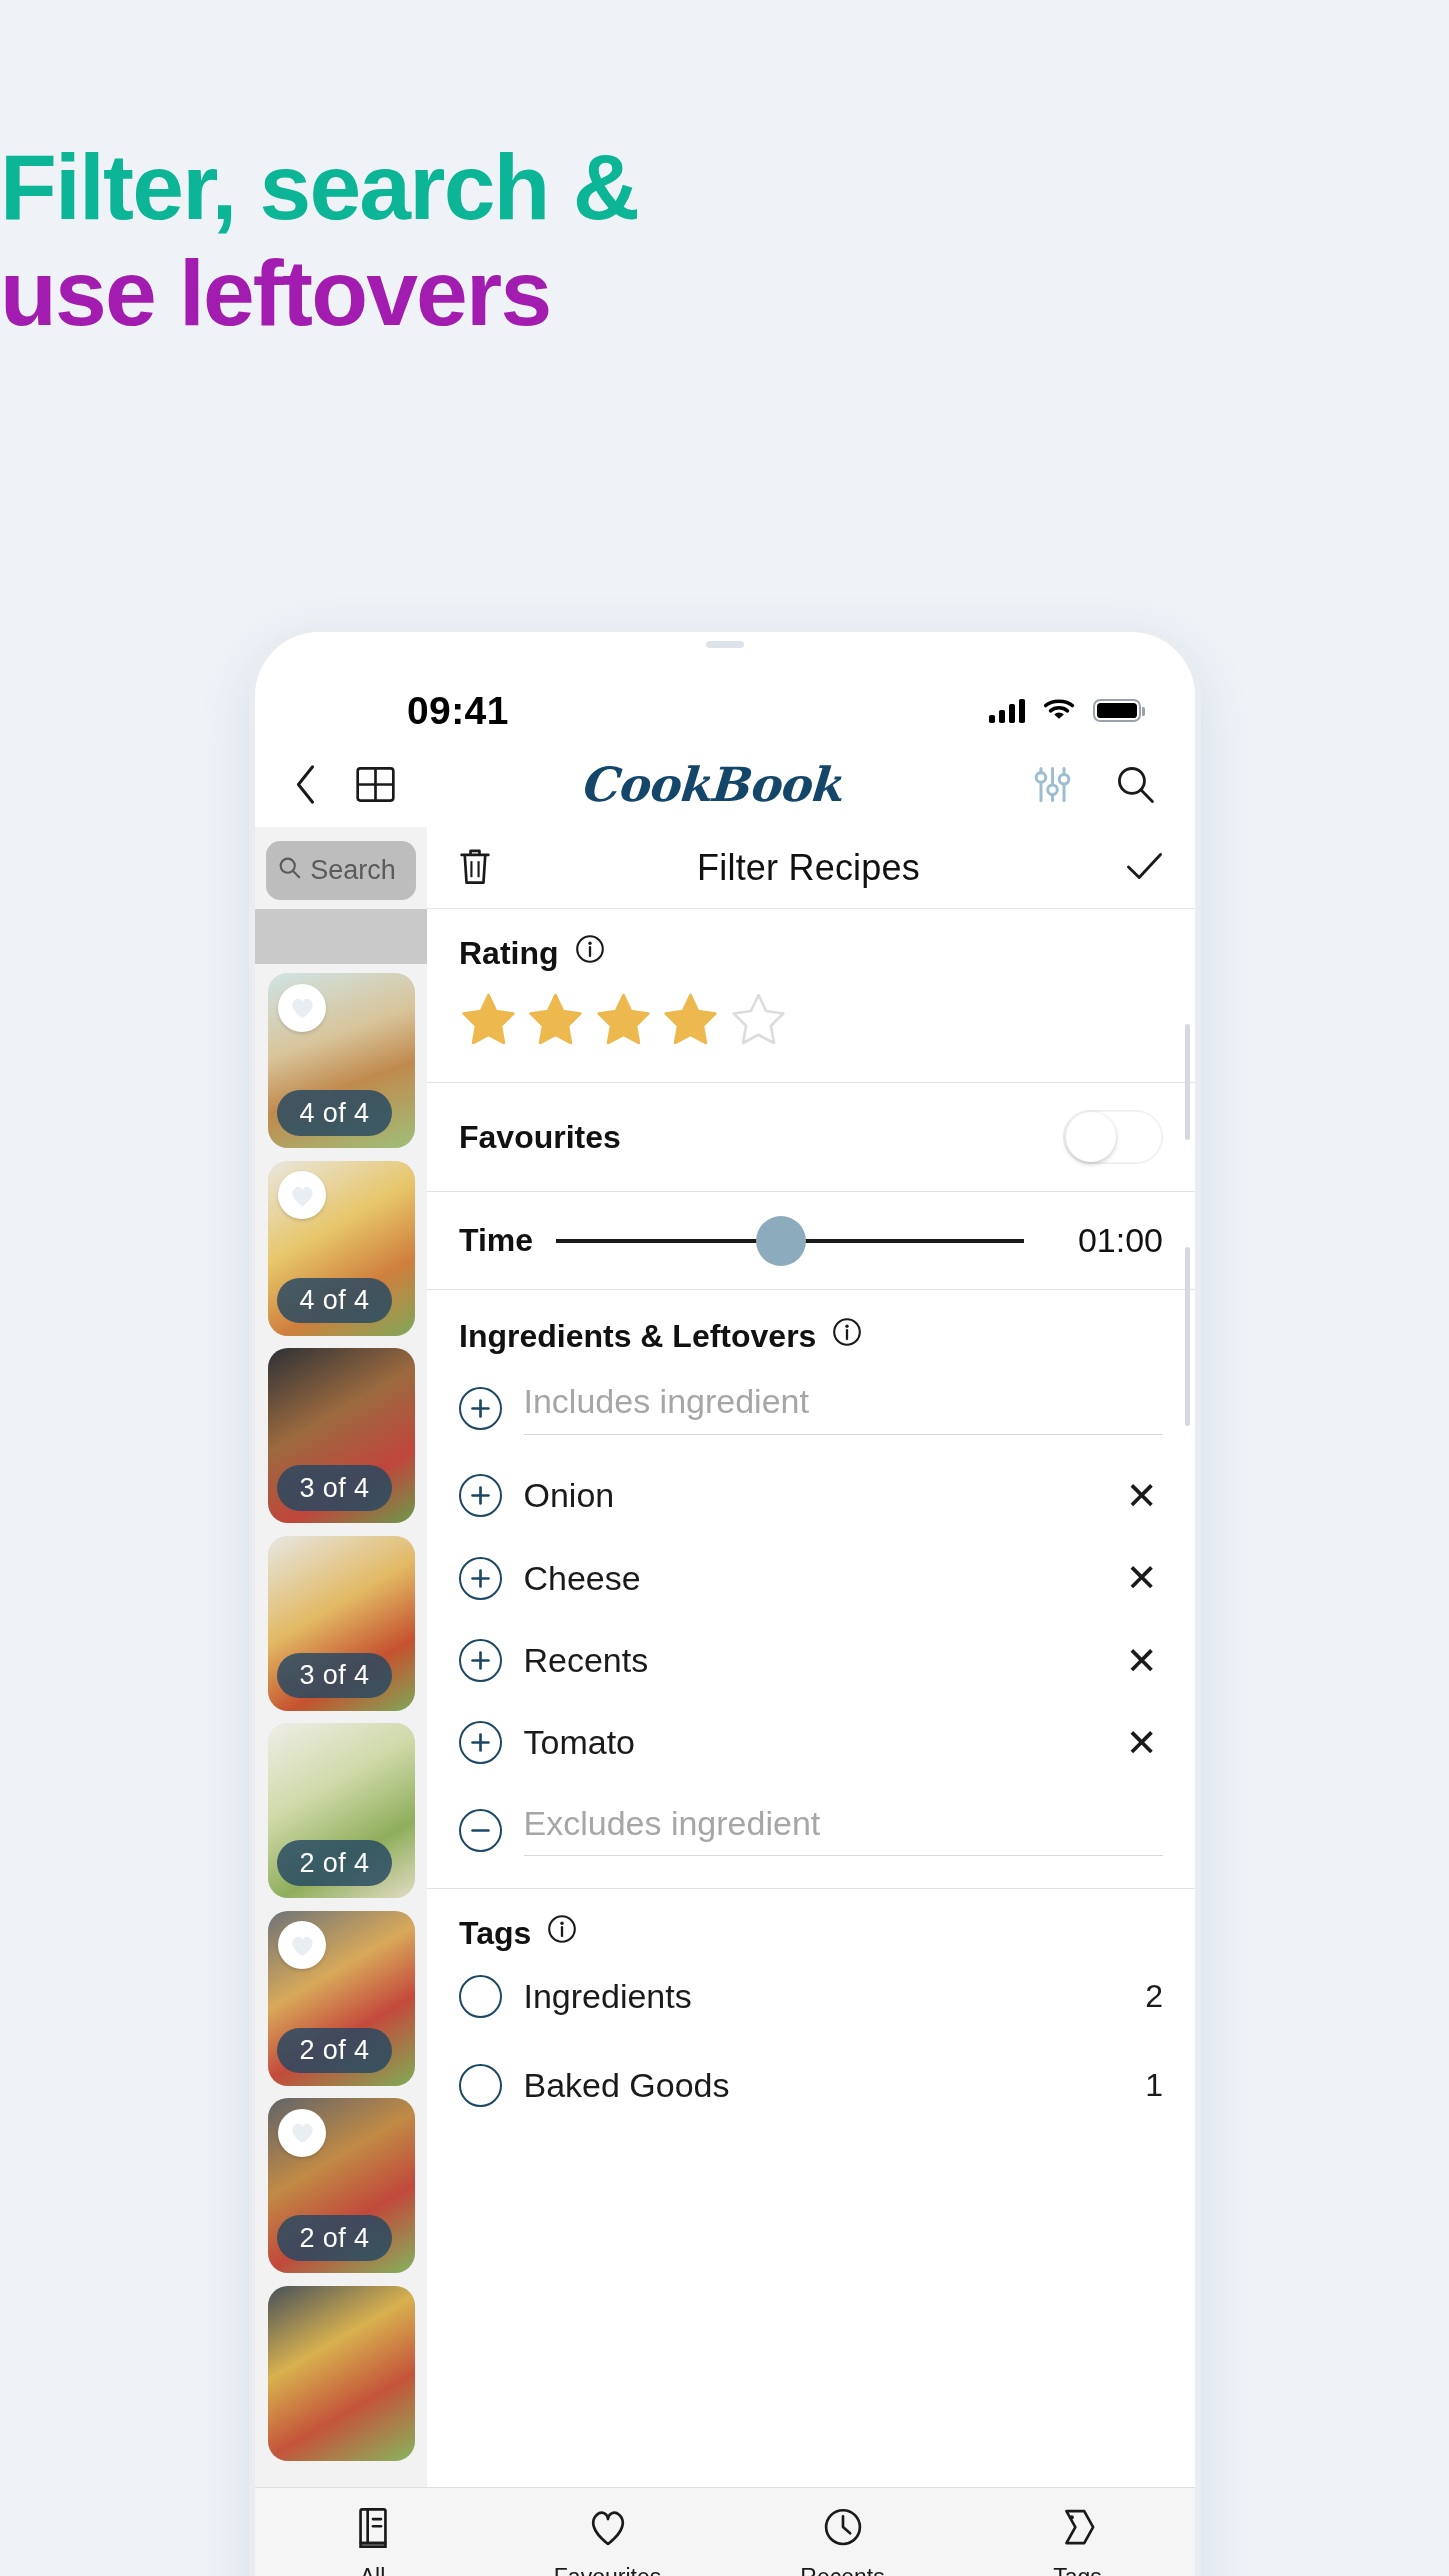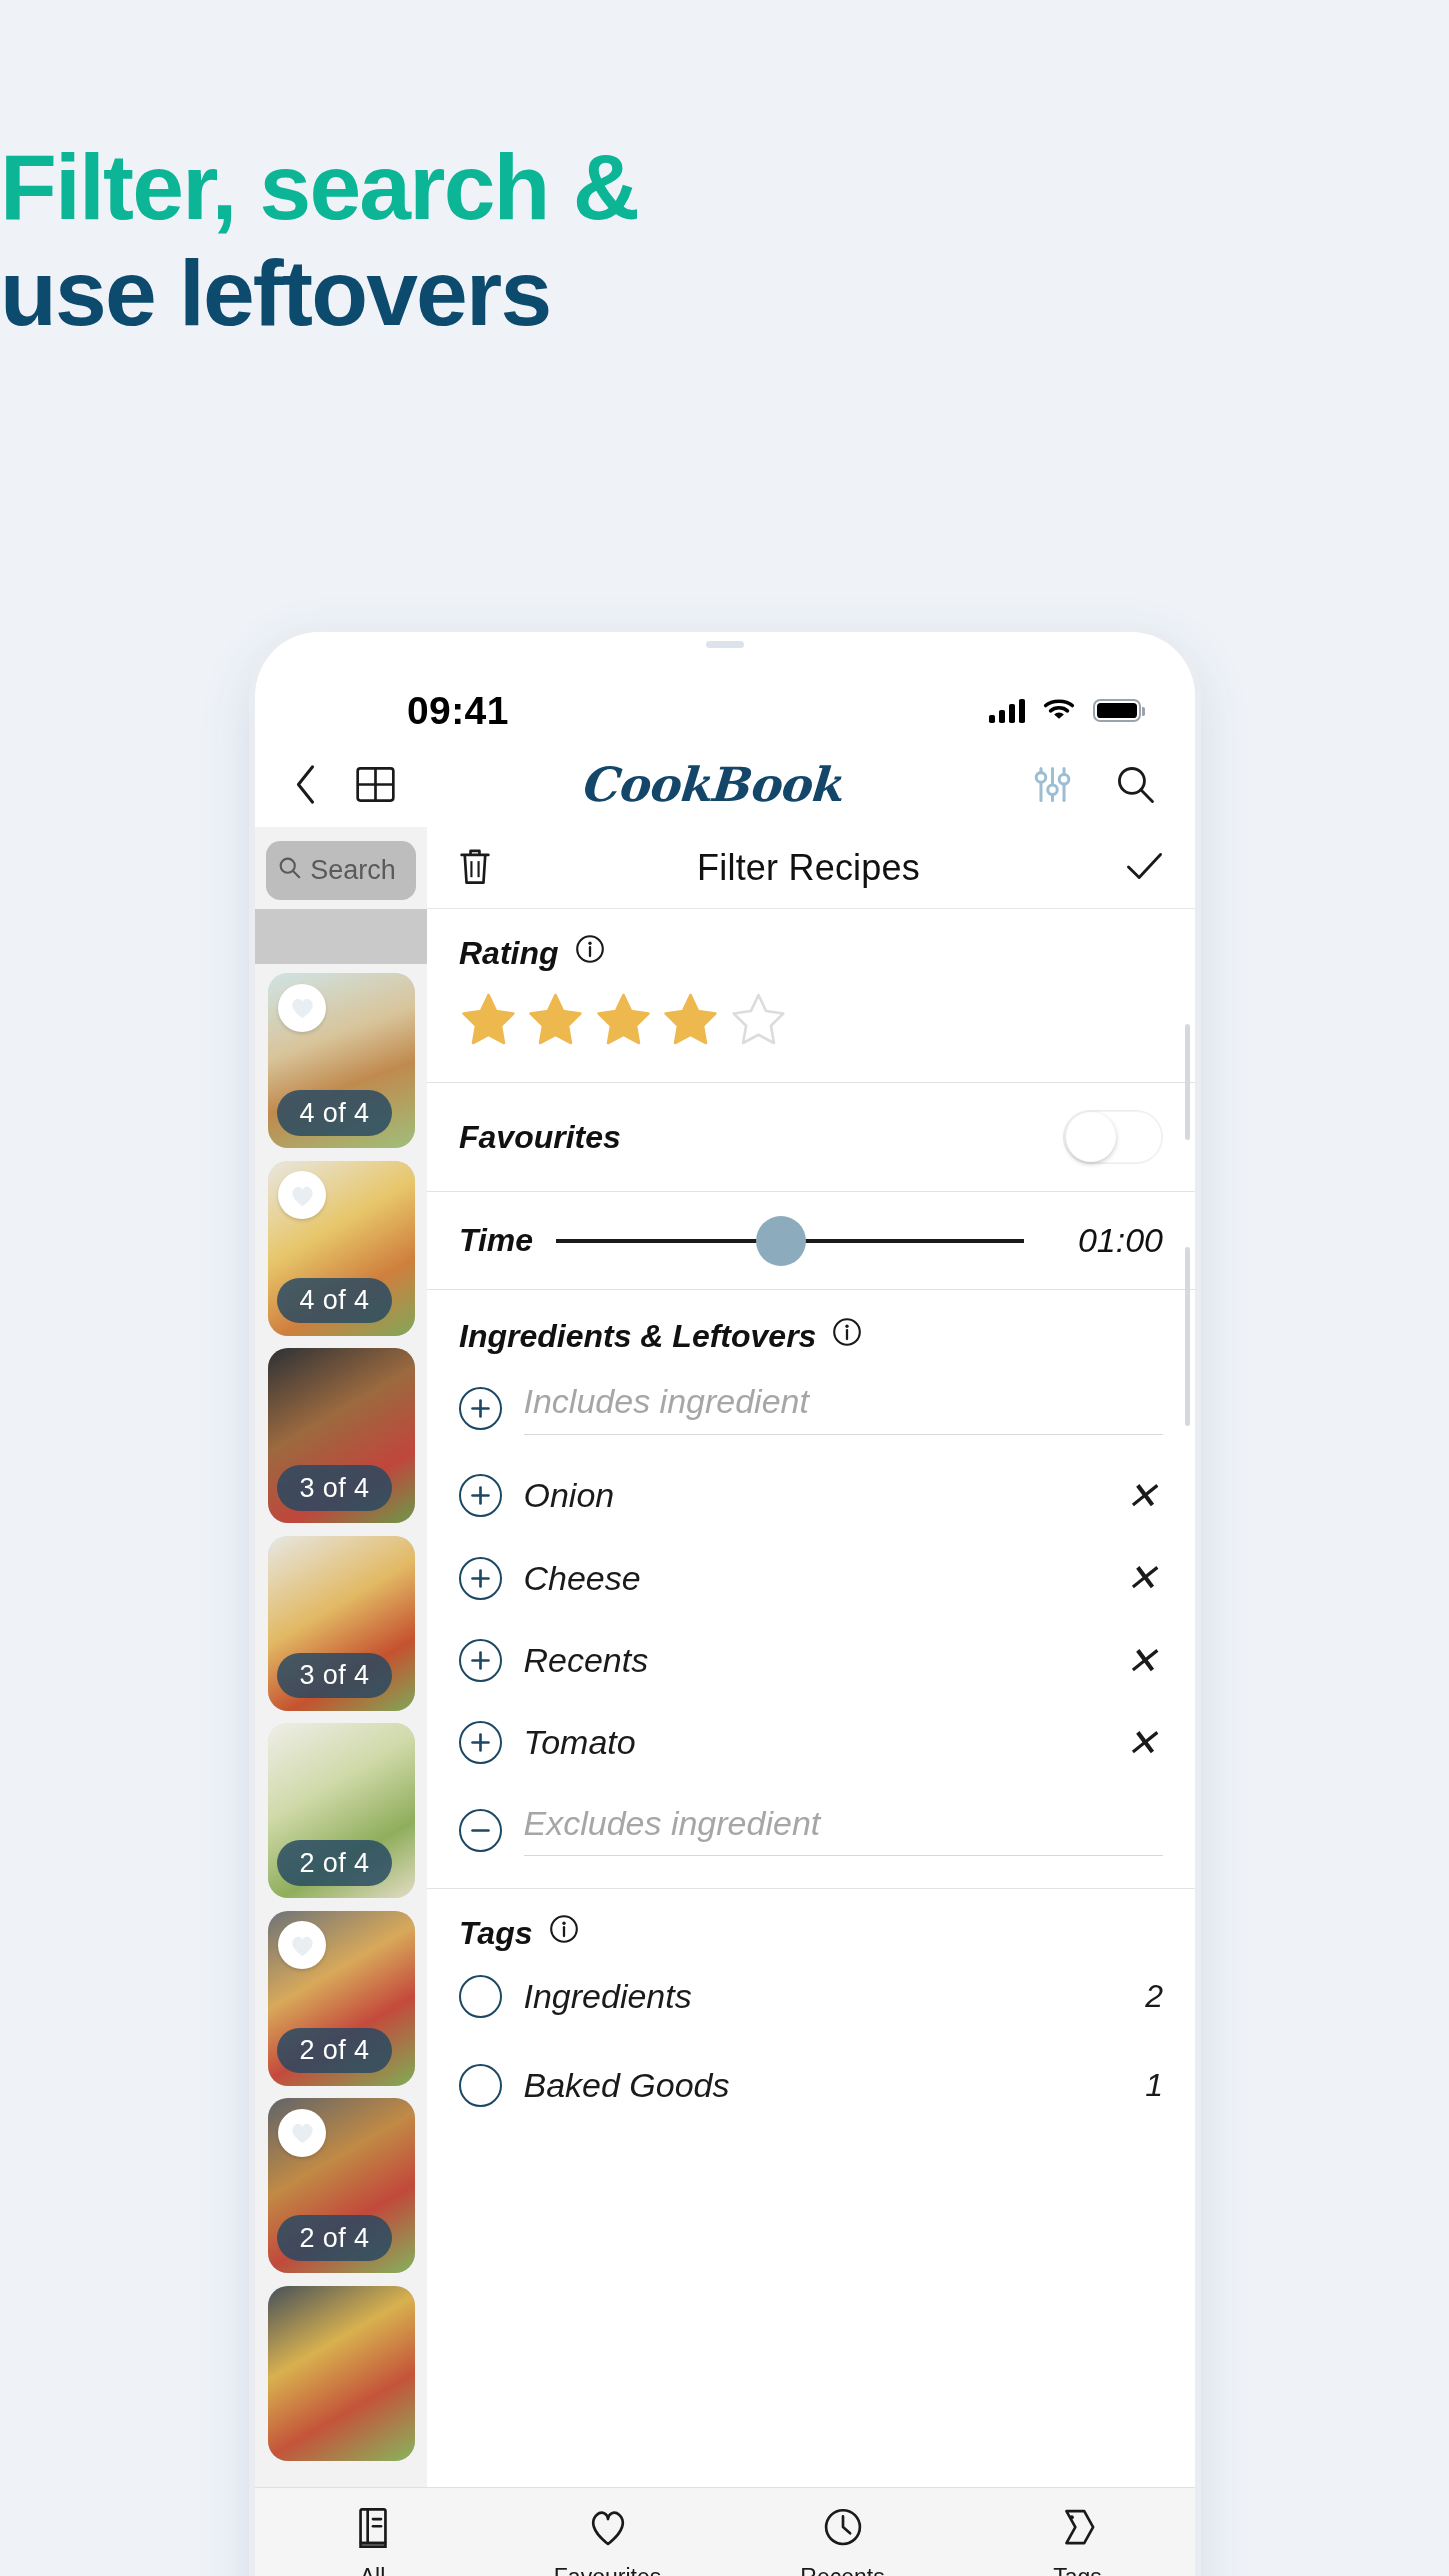--- a/index.html
+++ b/index.html
@@ -14,21 +14,21 @@
   .headline {
     width: 100%;
     padding-top: 134px;
     text-align: left;
     line-height: 1.14;
     font-weight: 700;
     font-size: 93px;
     letter-spacing: -1.8px;
   }
   .headline .l1 { color: #0bb596; display: block; }
-  .headline .l2 { color: #0c4a6e; display: block; }
+  .headline .l2 { color: #a21caf; display: block; }
 
   
   .phone-wrap {
     position: absolute;
     left: 249px;
     top: 626px;
     width: 952px;
     height: 1995px;
   }
   .phone-frame {
@@ -167,21 +167,21 @@
     display: flex; align-items: center;
     padding: 0 30px;
     border-bottom: 0.9px solid #e6e6e6;
   }
   .sheet-title {
     flex: 1; text-align: center;
     font-size: 36px; color: #111;
     letter-spacing: 0.2px;
   }
 
-  .sec { border-bottom: 0.9px solid #e2e2e2; padding: 0 32px; font-style: italic; }
+  .sec { border-bottom: 0.9px solid #e2e2e2; padding: 0 32px; }
   .sec-label {
     display: flex; align-items: center; gap: 16px;
     font-size: 32px; font-weight: 700; color: #111;
   }
 
   .stars { display: flex; gap: 12.5px; margin: 19.7px 0 23px 1.8px; }
 
   .row-flex { display: flex; align-items: center; }
 
   .toggle {

